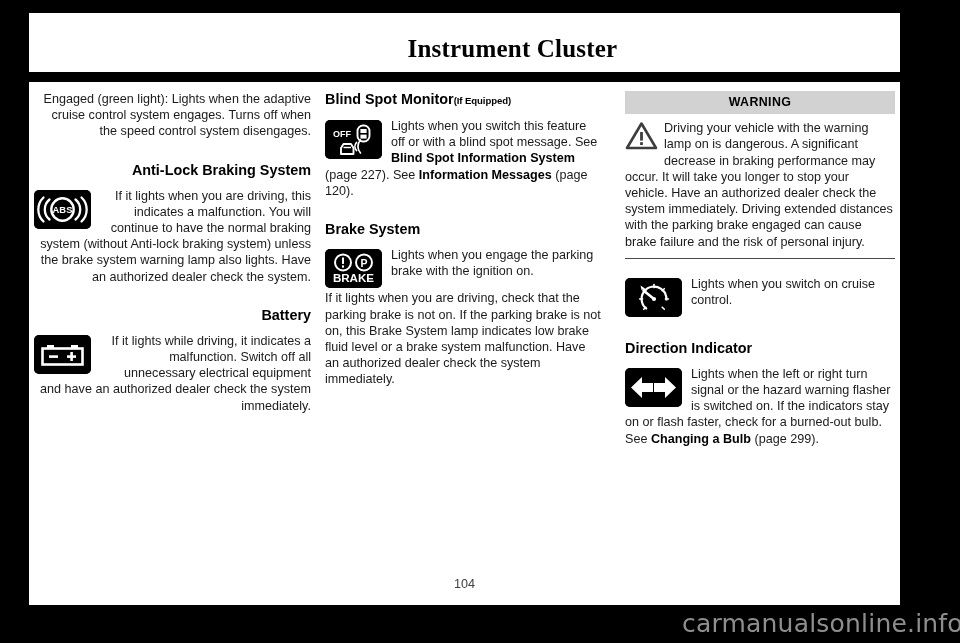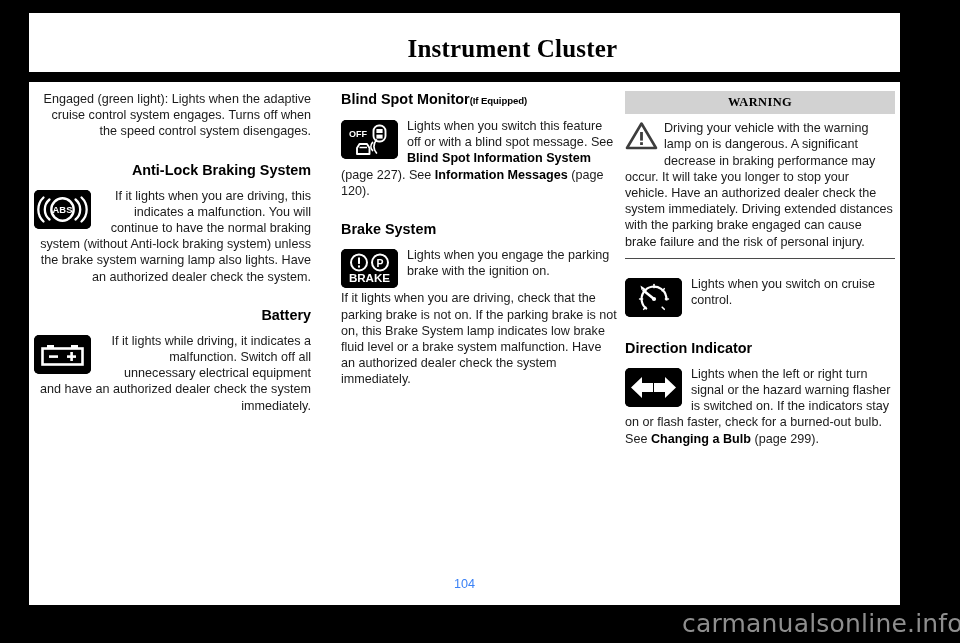--- a/index.html
+++ b/index.html
@@ -63,21 +63,21 @@
     height: 470px;
   }
   .col {
     position: absolute;
     top: 0;
     font-size: 12.6px;
     line-height: 16.2px;
     color: #1b1b1b;
   }
   .col-left  { left: 5px;   width: 277px; text-align: right; }
-  .col-mid   { left: 312px; width: 277px; }
+  .col-mid   { left: 296px; width: 277px; }
   .col-right { left: 596px; width: 270px; }
 
   h2.sect {
     font-size: 14.4px;
     font-weight: bold;
     color: #000000;
     margin: 0 0 9px 0;
     line-height: 17px;
   }
   h2.sect .ifeq {
@@ -109,21 +109,20 @@
 
   
   .warn-head {
     background: #d2d2d2;
     text-align: center;
     font-weight: bold;
     font-size: 12.4px;
     color: #000;
     padding: 3px 0 4px 0;
     letter-spacing: 0.4px;
-    font-family: Liberation Serif, serif;
   }
   .warn-body {
     margin-top: 6px;
     font-size: 12.6px;
     line-height: 16.2px;
     color: #1b1b1b;
   }
   .warn-rule {
     border-top: 1.6px solid #4a4a4a;
     margin: 8px 0 0 0;
@@ -135,21 +134,21 @@
   }
 
   
   .pagenum {
     position: absolute;
     left: 0;
     top: 564px;
     width: 100%;
     text-align: center;
     font-size: 12.6px;
-    color: #3b82f6;
+    color: #404040;
   }
   .watermark {
     position: absolute;
     left: 682px;
     top: 609px;
     font-size: 25px;
     color: #8e8e8e;
     letter-spacing: 0.2px;
     font-family: "DejaVu Sans", sans-serif;
   }

